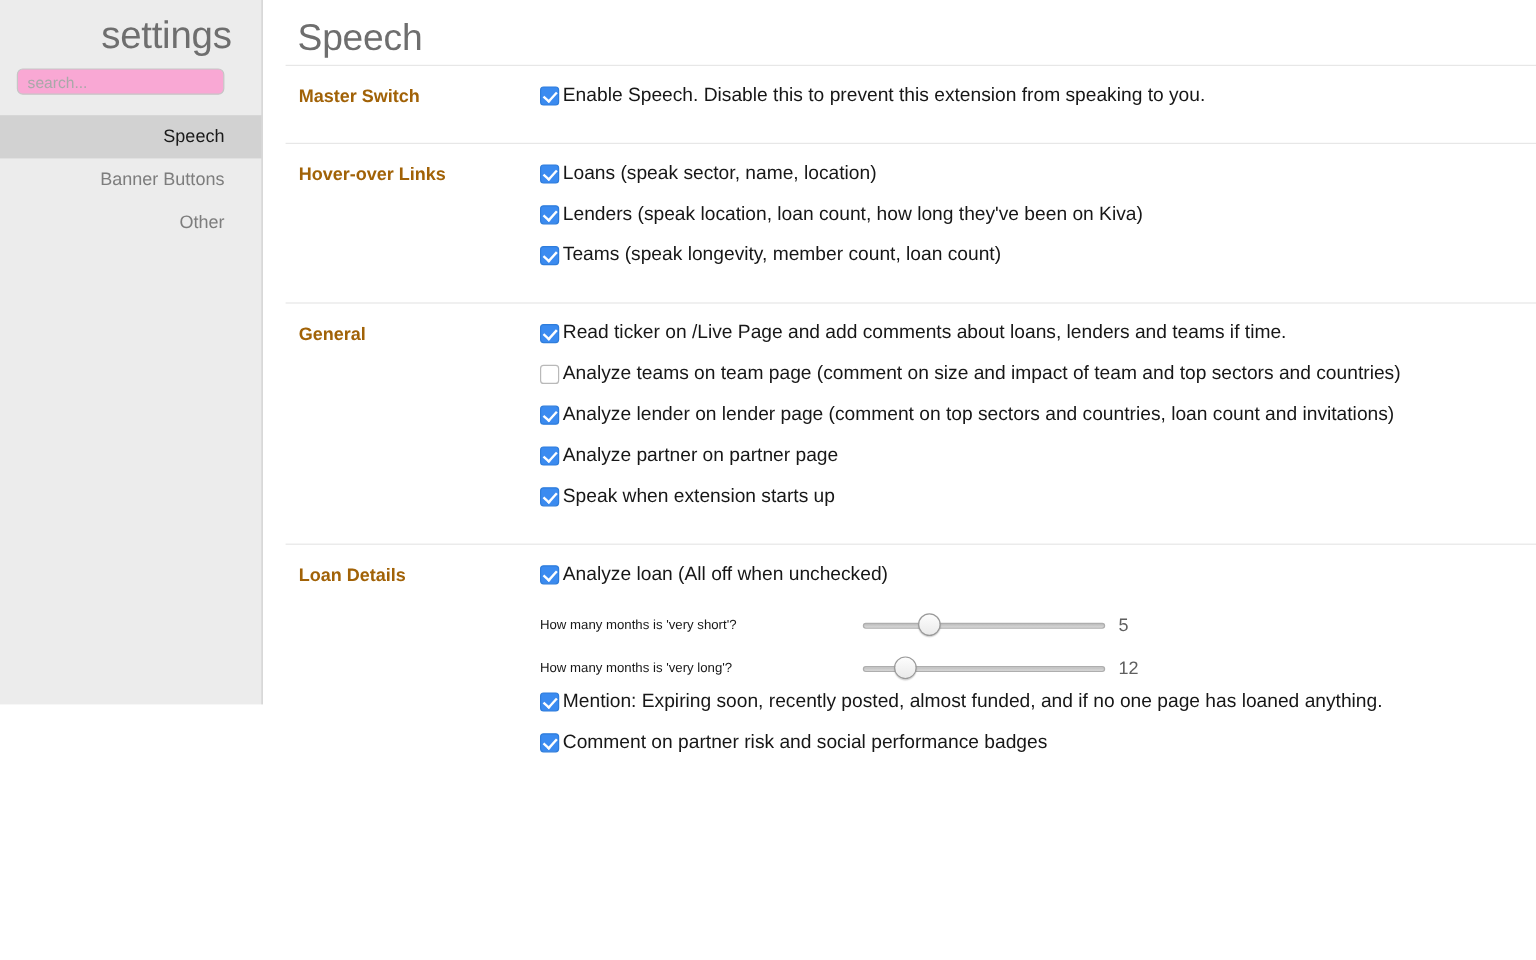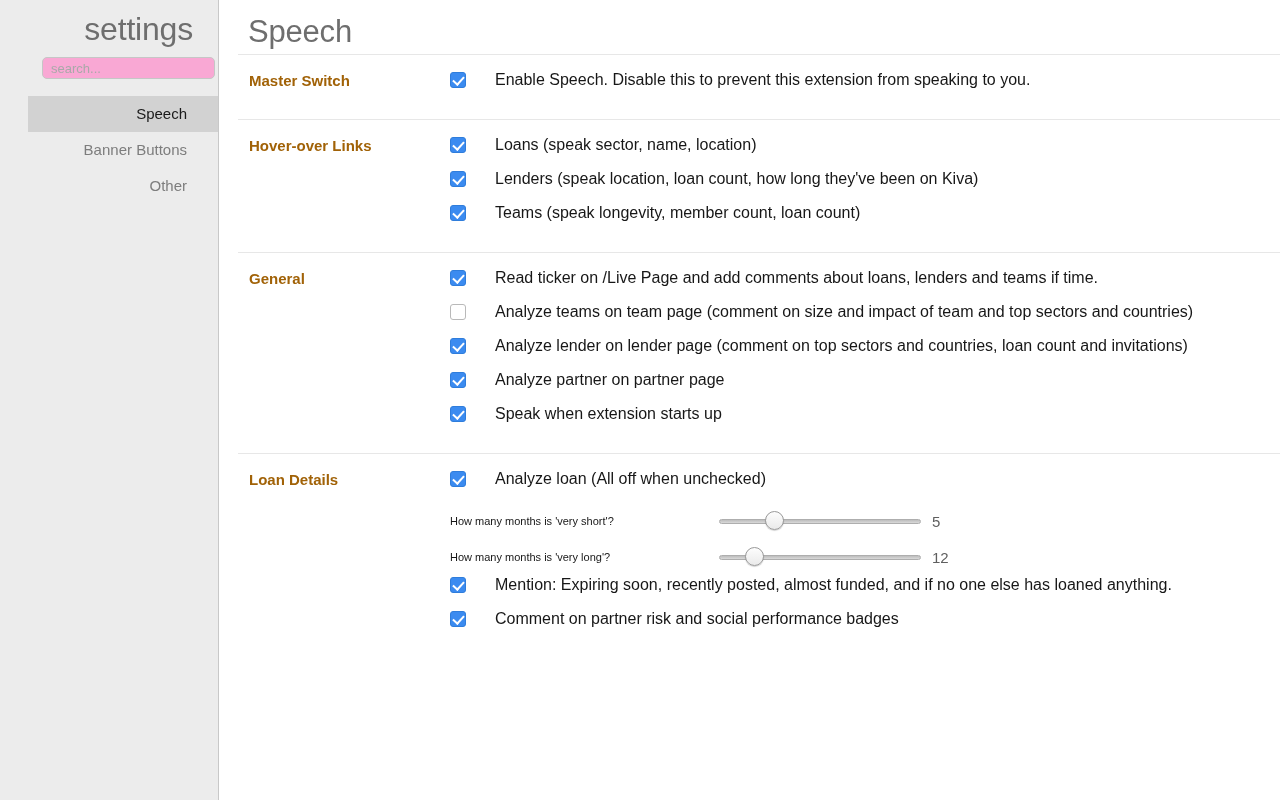--- a/index.html
+++ b/index.html
@@ -11,25 +11,24 @@
     font-family: "Liberation Sans", sans-serif;
     -webkit-font-smoothing: antialiased;
   }
 
   #app { display: flex; width: 1280px; height: 800px; }
 
   
   #sidebar {
     width: 219px;
     min-width: 219px;
-    height: 800px;
+    height: 587px;
     background: #ececec;
     border-right: 1px solid #c8c8c8;
     position: relative;
-    padding-left: 28px;
   }
   #sidebar-title {
     font-size: 32px;
     color: #6e6e6e;
     font-weight: 400;
     text-align: right;
     padding: 8px 25px 0 0;
     letter-spacing: -0.2px;
     line-height: 42px;
   }
@@ -128,21 +127,21 @@
     border-width: 0 2px 2px 0;
     transform: rotate(42deg);
   }
   .cb.off {
     background: #ffffff;
     border: 1px solid #b9b9b9;
   }
   .cb-label {
     font-size: 16px;
     color: #171717;
-    margin-left: 29px;
+    margin-left: 3px;
     line-height: 20px;
     white-space: nowrap;
   }
 
   
   .slider-row {
     display: flex;
     align-items: center;
     height: 36px;
   }
@@ -275,21 +274,21 @@
             <div class="slider-row">
               <span class="slider-label">How many months is 'very long'?</span>
               <span class="slider">
                 <span class="slider-track"></span>
                 <span class="slider-thumb" style="left: 25.62px;"></span>
               </span>
               <span class="slider-value">12</span>
             </div>
             <div class="row">
               <span class="cb on"></span>
-              <span class="cb-label">Mention: Expiring soon, recently posted, almost funded, and if no one else has loaned anything.</span>
+              <span class="cb-label">Mention: Expiring soon, recently posted, almost funded, and if no one page has loaned anything.</span>
             </div>
             <div class="row">
               <span class="cb on"></span>
               <span class="cb-label">Comment on partner risk and social performance badges</span>
             </div>
           </div>
         </div>
       </div>
   </div>
 

